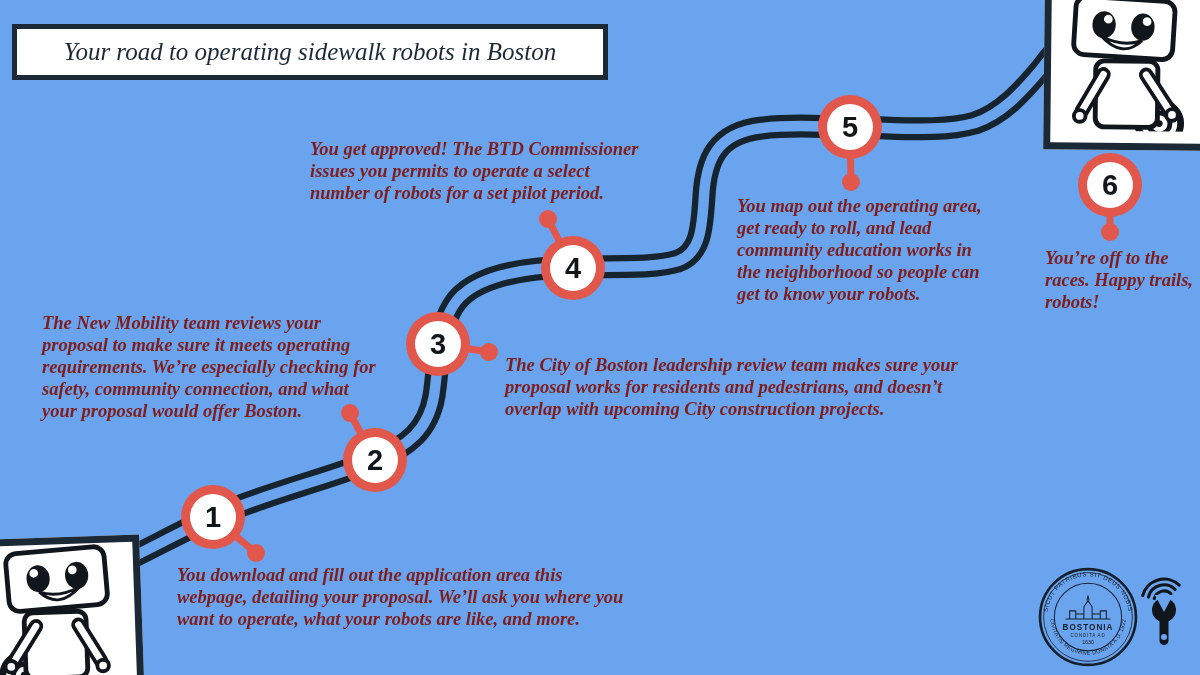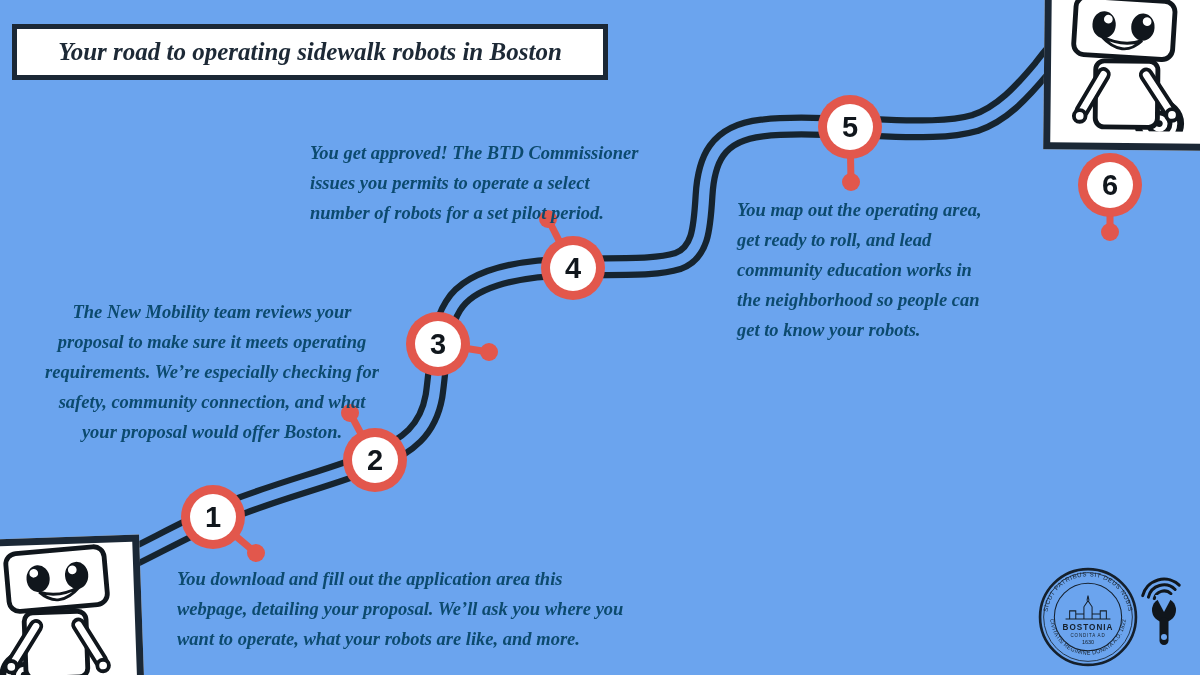--- a/index.html
+++ b/index.html
@@ -12,31 +12,31 @@
   .abs{position:absolute;}
 
   
   .title-box{
     left:12px; top:24px; width:586px; height:46px;
     background:#ffffff; border:5px solid #1b2836;
     display:flex; align-items:center; justify-content:center;
     z-index:6;
   }
   .title-box span{
-    font-style:italic; font-weight:700; font-size:25px; color:#1d2936;
+    font-style:italic; font-weight:400; font-size:25px; color:#1d2936;
     white-space:nowrap;
   }
 
   
   .step-text{
-    font-style:italic; font-weight:600; font-size:18.5px; line-height:30px;
-    color:#0c4a6e; z-index:4;
+    font-style:italic; font-weight:600; font-size:18.5px; line-height:22px;
+    color:#7f1d1d; z-index:4;
   }
   .t1{left:177px; top:564px; width:460px;}
-  .t2{left:42px;  top:297px; width:340px;text-align:center;}
+  .t2{left:42px;  top:312px; width:340px;}
   .t3{left:505px; top:354px; width:475px;}
   .t4{left:310px; top:138px; width:335px;}
   .t5{left:737px; top:195px; width:258px;}
   .t6{left:1045px;top:247px; width:155px;}
 
   
   .marker{
     width:64px; height:64px; border-radius:50%;
     display:flex; align-items:center; justify-content:center;
     z-index:3;
@@ -111,22 +111,24 @@
       </div>
   </div>
   <div class="abs marker" style="left:1078px;top:153px;background:#e2574c;">
     <div class="inner">
         <span>6</span>
       </div>
   </div>
 
   <div class="abs step-text t1">You download and fill out the application area this webpage, detailing your proposal. We’ll ask you where you want to operate, what your robots are like, and more.</div>
   <div class="abs step-text t2">The New Mobility team reviews your proposal to make sure it meets operating requirements. We’re especially checking for safety, community connection, and what your proposal would offer Boston.</div>
+  <div class="abs step-text t3">The City of Boston leadership review team makes sure your proposal works for residents and pedestrians, and doesn’t overlap with upcoming City construction projects.</div>
   <div class="abs step-text t4">You get approved! The BTD Commissioner issues you permits to operate a select number of robots for a set pilot period.</div>
   <div class="abs step-text t5">You map out the operating area, get ready to roll, and lead community education works in the neighborhood so people can get to know your robots.</div>
+  <div class="abs step-text t6">You’re off to the races. Happy trails, robots!</div>
 
   <div class="abs title-box">
     <span>Your road to operating sidewalk robots in Boston</span>
   </div>
 
   <svg width="0" height="0" style="position:absolute" aria-hidden="true">
     <defs>
       <g id="robot" stroke="#10161c" fill="#ffffff">
 
         <circle cx="26" cy="130" r="22" stroke-width="7"></circle>

